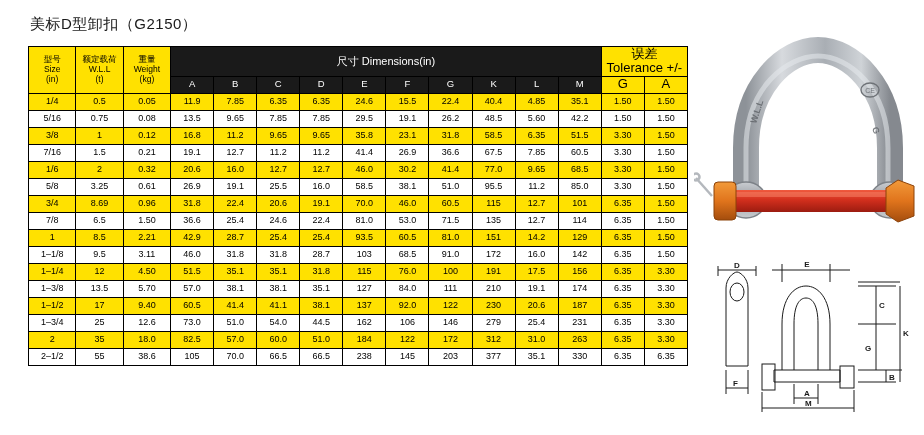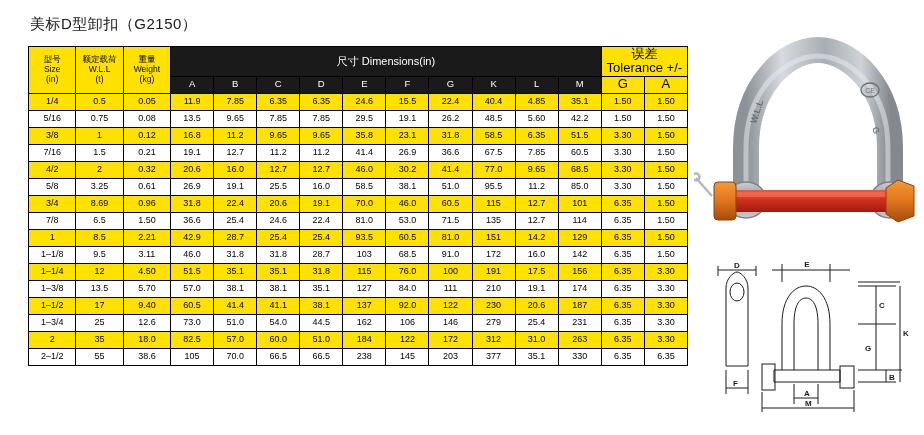--- a/index.html
+++ b/index.html
@@ -224,21 +224,21 @@
           <td>41.4</td>
           <td>26.9</td>
           <td>36.6</td>
           <td>67.5</td>
           <td>7.85</td>
           <td>60.5</td>
           <td>3.30</td>
           <td>1.50</td>
         </tr>
         <tr class="row-y">
-          <td class="b">4/2</td>
+          <td class="b">1/6</td>
           <td>2</td>
           <td>0.32</td>
           <td>20.6</td>
           <td>16.0</td>
           <td>12.7</td>
           <td>12.7</td>
           <td>46.0</td>
           <td>30.2</td>
           <td>41.4</td>
           <td>77.0</td>

